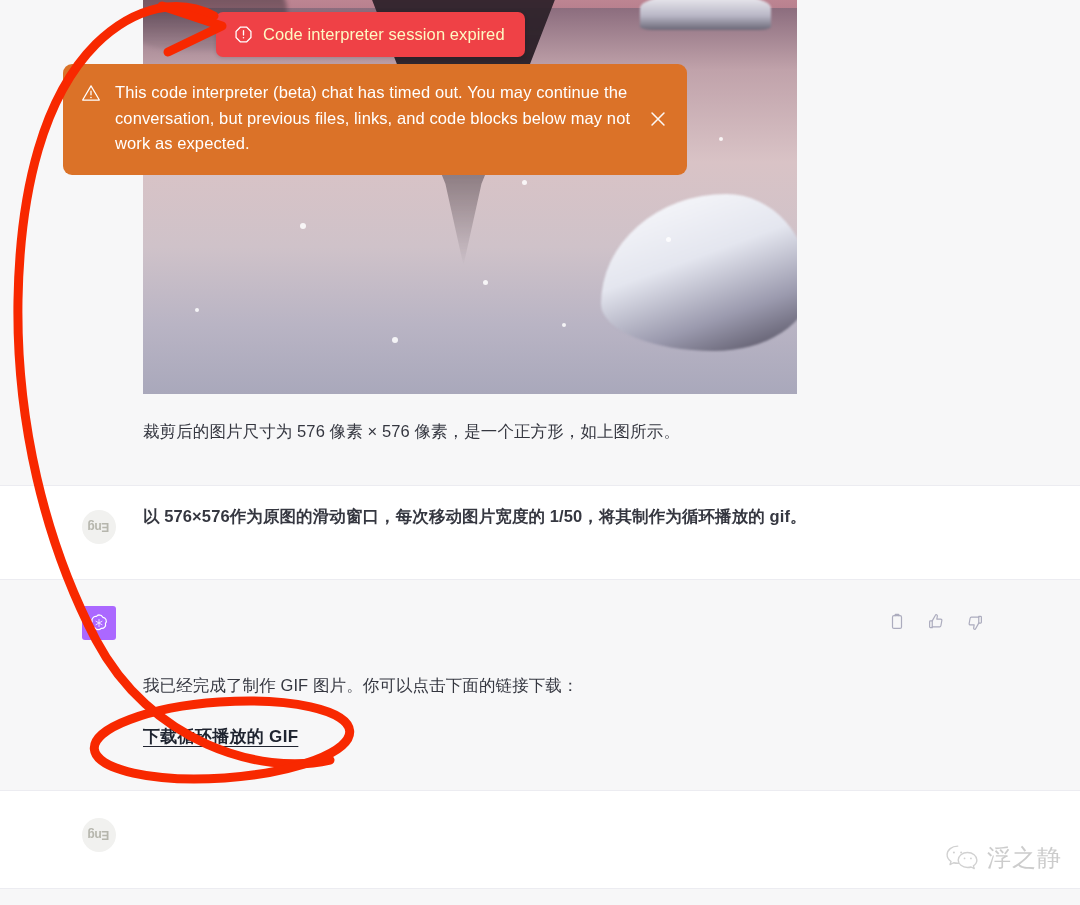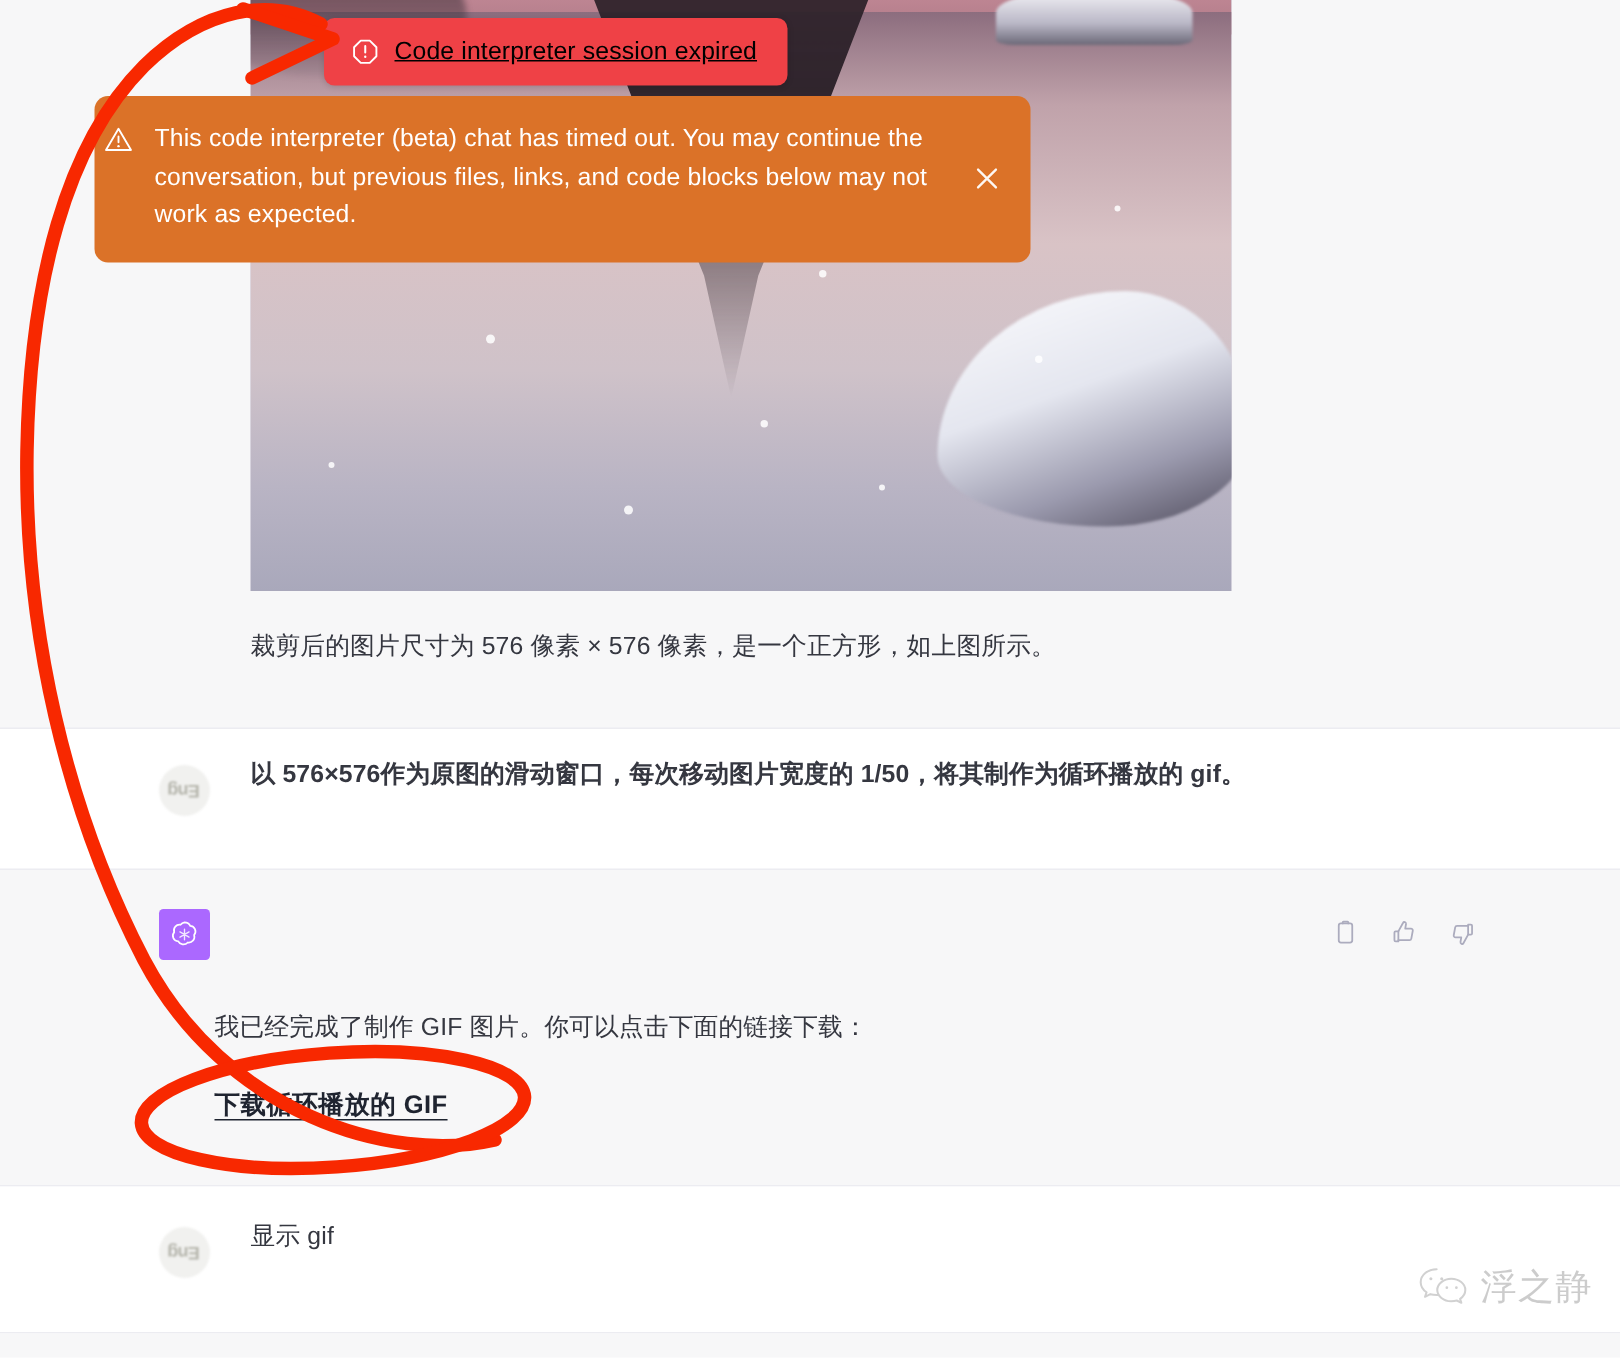--- a/index.html
+++ b/index.html
@@ -5,21 +5,21 @@
   html,body{margin:0;padding:0;}
   body{
     width:1080px;height:905px;overflow:hidden;position:relative;
     background:#ffffff;
     font-family:"Liberation Sans","DejaVu Sans",sans-serif;
     -webkit-font-smoothing:antialiased;
   }
   .page{position:relative;width:1080px;height:905px;overflow:hidden;}
 
   
-  .turn{position:absolute;left:0;width:1080px;box-sizing:border-box;padding-left:24px;}
+  .turn{position:absolute;left:0;width:1080px;box-sizing:border-box;}
   .turn.assistant{background:#f7f7f8;}
   .turn.user{background:#ffffff;}
   .turn-sep{position:absolute;left:0;width:1080px;height:1px;background:#ececf1;}
 
   .turn-inner{position:relative;height:100%;}
 
   
   .avatar{position:absolute;width:34px;height:34px;box-sizing:border-box;}
   .avatar-user{
     border-radius:50%;
@@ -81,35 +81,34 @@
   }
   .gen-image .snow span{
     position:absolute;background:rgba(255,255,255,.85);border-radius:50%;
     filter:blur(.4px);
   }
 
   
   .toast-error{
     position:absolute;left:216px;top:12px;
     height:45px;box-sizing:border-box;
-    background:#ef4146;color:#000000;border-radius:7px;
+    background:#ef4146;color:#fef9c3;border-radius:7px;
     display:flex;align-items:center;gap:10px;
     padding:0 20px 0 18px;
     font-size:16.5px;letter-spacing:.1px;
     box-shadow:0 1px 4px rgba(0,0,0,.14);
-    text-decoration:underline;
   }
   .toast-error .ico{width:19px;height:19px;flex:none;}
 
   
   .banner-warn{
     position:absolute;left:63px;top:64px;width:624px;
     box-sizing:border-box;
     background:#db7228;color:#ffffff;border-radius:9px;
-    padding:16px 18px 18px 6px;
+    padding:16px 18px 18px 18px;
     display:flex;align-items:flex-start;
     font-size:16.5px;line-height:1.56;letter-spacing:.1px;
   }
   .banner-warn .warn-ico{width:20px;height:20px;flex:none;margin:3px 14px 0 0;}
   .banner-warn .warn-text{flex:1;}
   .banner-warn .warn-close{
     flex:none;width:22px;height:22px;margin-left:14px;
     align-self:center;cursor:pointer;opacity:.95;
   }
 
@@ -232,21 +231,20 @@
       <path d="M17 13.5v-9h2.4c.6 0 1.1.5 1.1 1.1v6.8c0 .6-.5 1.1-1.1 1.1H17z"></path>
       <path d="M17 13.5l-4.2 7.6c-.3.6-1 .8-1.6.6-.7-.3-1.1-1-1-1.7l.7-4.1H5.8c-1 0-1.8-.9-1.6-1.9l1.3-7C5.65 6.2 6.35 5.6 7.15 5.6H17"></path>
     </svg>
   </div>
 
   <div class="turn user" style="top:791px;height:98px;">
     <div class="turn-inner">
       <div class="avatar avatar-user" style="left:82px;top:27px;">
         <span class="glyph">Eng</span>
       </div>
-      <div class="msg-text" style="left:143px;top:20px;width:700px;">显示 gif</div>
     </div>
   </div>
 
   <div class="bottom-strip-line"></div>
   <div class="bottom-strip"></div>
 
   <div class="watermark">
     <svg viewBox="0 0 40 34">
       <path d="M15 3C8 3 2.5 7.6 2.5 13.2c0 3.2 1.8 6 4.6 7.9l-1.2 3.6 4.2-2.1c1.5.4 3.1.6 4.9.6h.8" fill="none" stroke="#c9c9c9" stroke-width="1.6" stroke-linecap="round" stroke-linejoin="round"></path>
       <circle cx="10.5" cy="10.5" r="1.2" fill="#c9c9c9"></circle>

